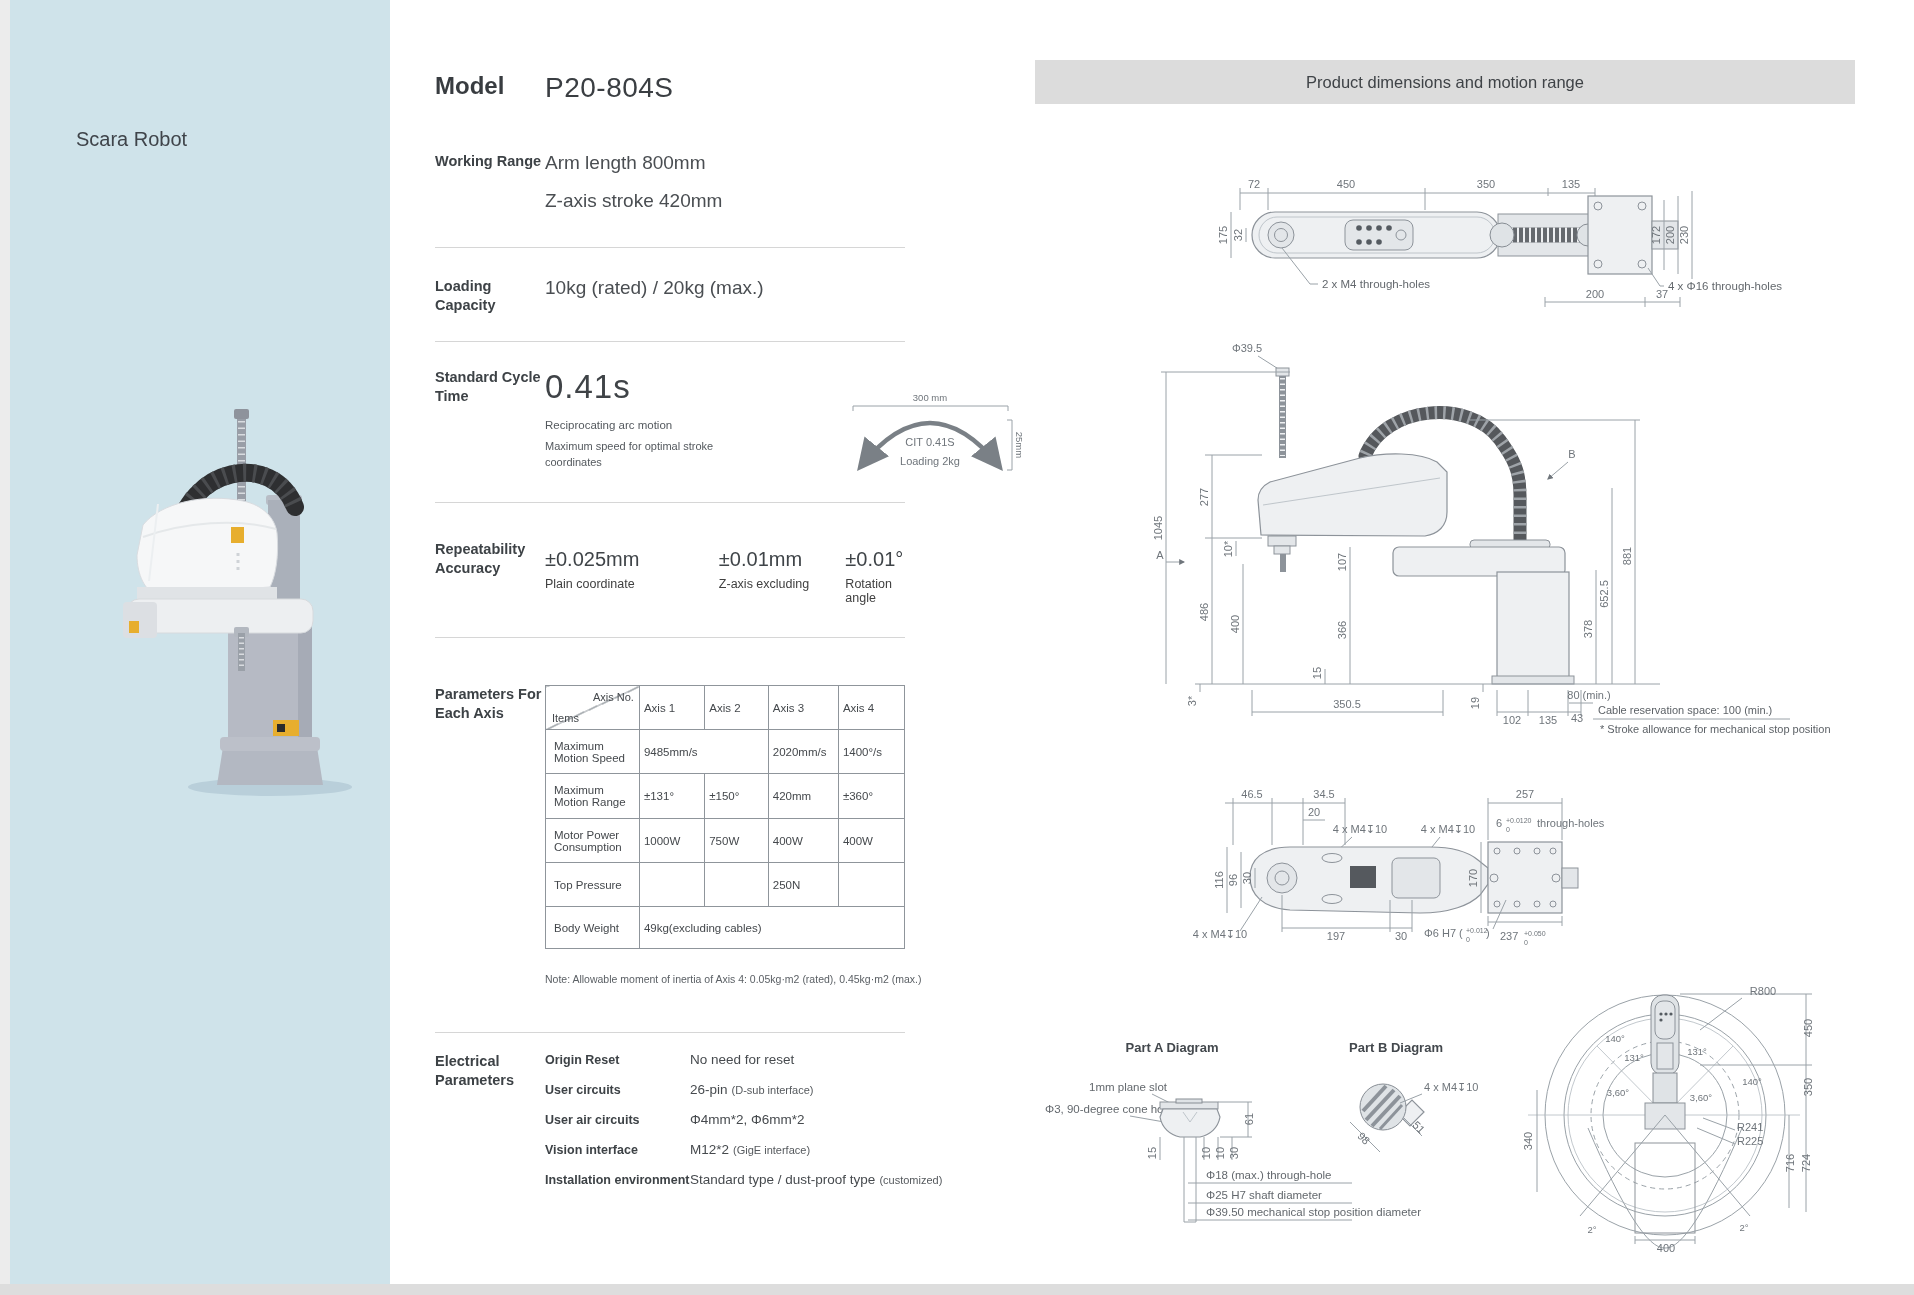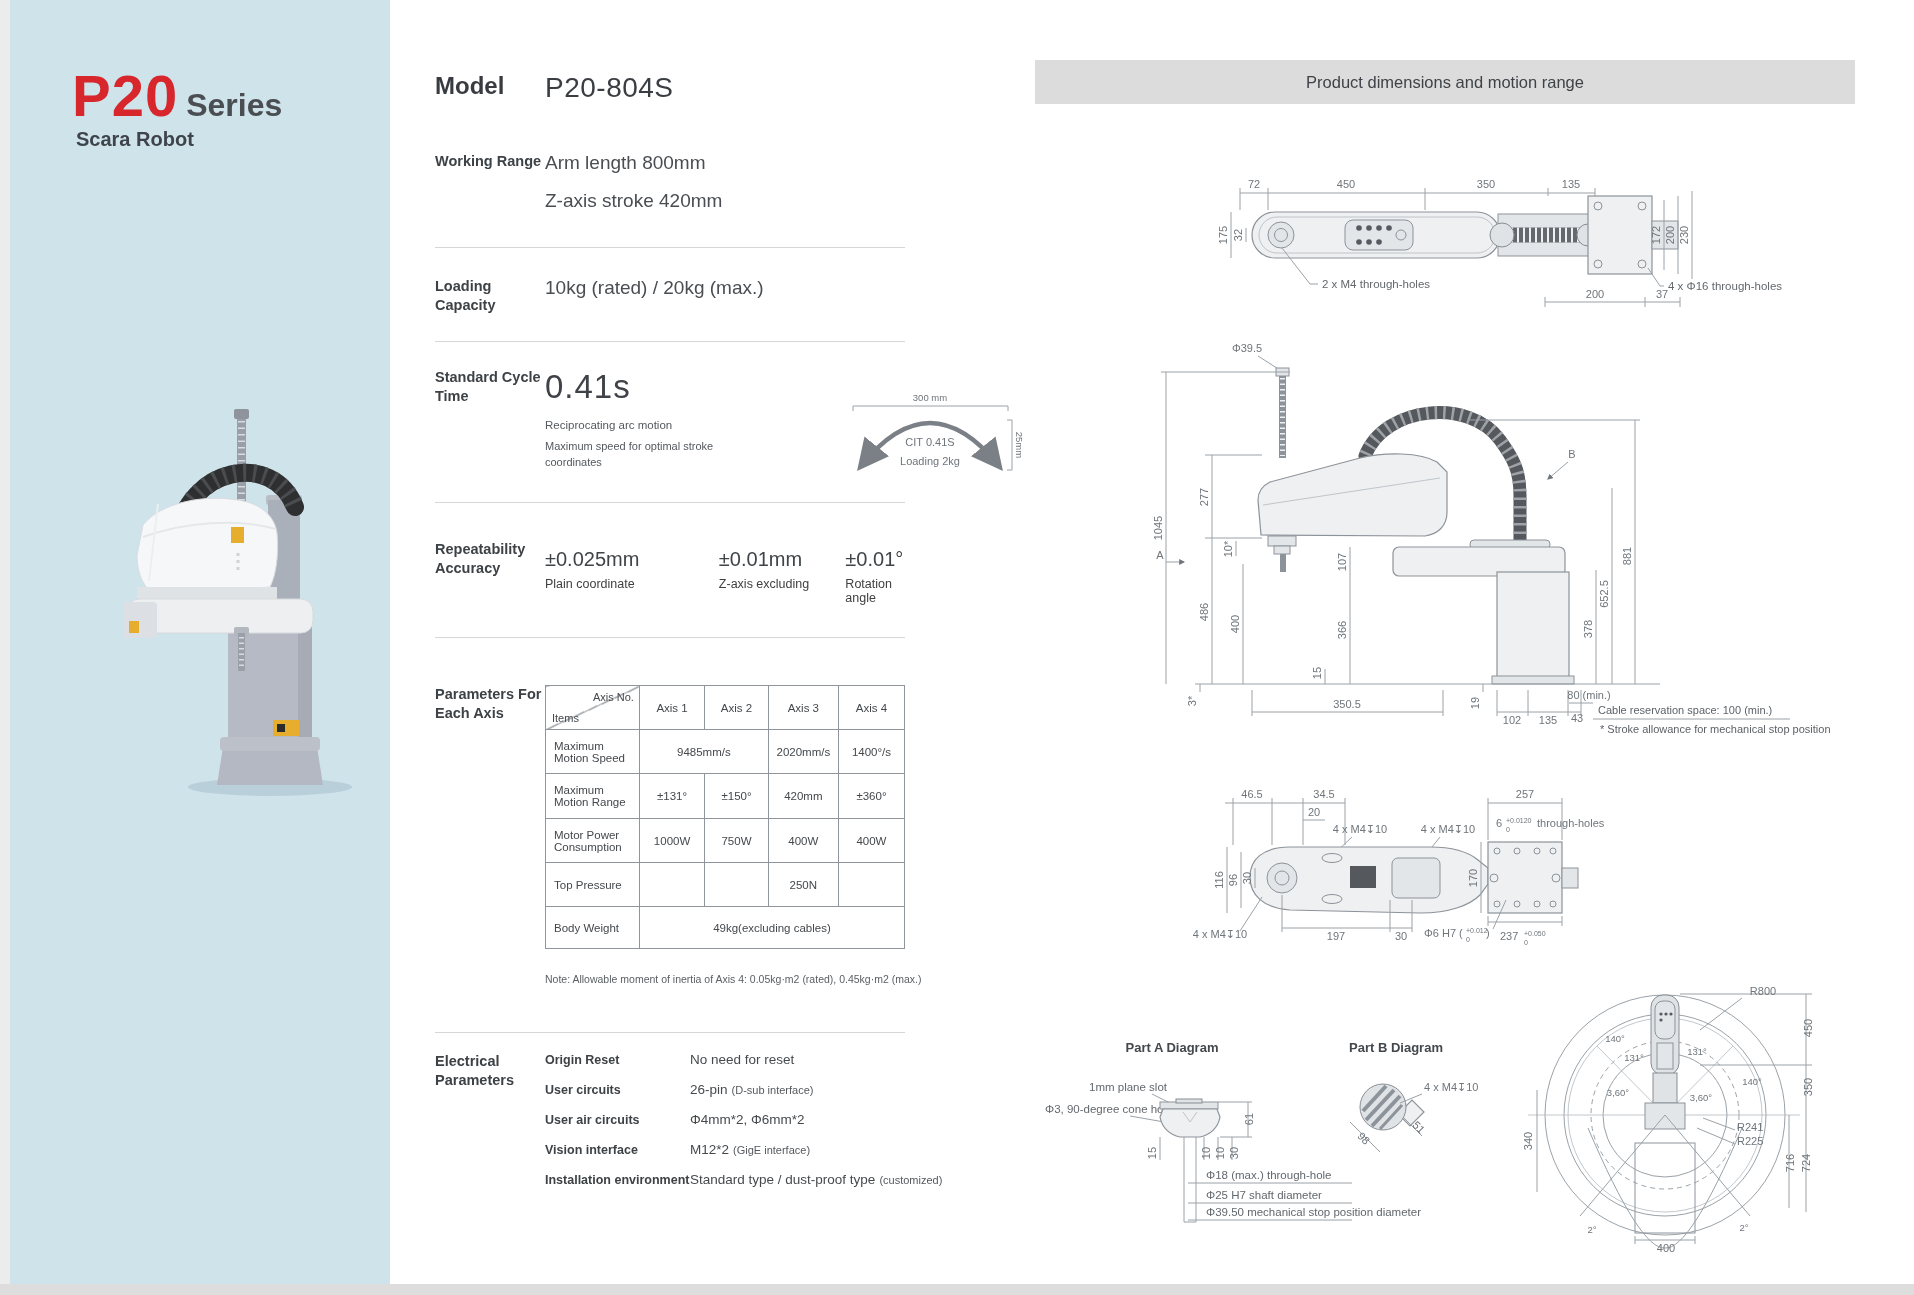--- a/index.html
+++ b/index.html
@@ -5,42 +5,42 @@
   html,body{margin:0;padding:0;background:#ffffff;}
   #page{position:relative;width:1914px;height:1295px;background:#ffffff;overflow:hidden;
         font-family:"Liberation Sans", sans-serif;color:#4a4e52;}
   .left-strip{position:absolute;left:0;top:0;width:10px;height:1295px;background:#ececec;}
   .bottom-bar{position:absolute;left:0;top:1284px;width:1914px;height:11px;background:#dddddd;}
   
   .sidebar{position:absolute;left:10px;top:0;width:380px;height:1284px;background:#cfe3ea;}
   .brand{position:absolute;left:62px;top:62px;white-space:nowrap;}
   .brand .series{font-size:58px;font-weight:bold;color:#d7262c;letter-spacing:1px;}
   .brand .suffix{font-size:32px;font-weight:bold;color:#4a4e52;margin-left:8px;}
-  .sidebar .subtitle{position:absolute;left:66px;top:128px;font-size:20px;font-weight:bold;color:#3f444a;}
+  .sidebar .subtitle{position:absolute;left:66px;top:128px;font-size:20px;font-weight:normal;color:#3f444a;}
   
   .specs{position:absolute;left:435px;top:0;width:470px;height:1295px;}
   .sec{position:absolute;left:0;width:470px;display:flex;}
   .sec .lab{width:110px;flex:0 0 110px;font-size:14.5px;font-weight:bold;color:#3d4246;line-height:1.3;}
   .divider{position:absolute;left:0;width:470px;height:1px;background:#d6d6d6;}
   .model-lab{font-size:24px;font-weight:bold;color:#383c40;width:110px;flex:0 0 110px;}
   .model-val{font-size:28px;color:#3a3e42;letter-spacing:0.5px;}
   .val-lg{font-size:19px;color:#4a4e52;}
   .wr-line{margin-bottom:16px;}
   .cycle-val{font-size:33px;color:#3f4347;letter-spacing:1px;}
   .cycle-d1{font-size:11.5px;color:#54595e;margin-top:13px;}
   .cycle-d2{font-size:11px;color:#54595e;margin-top:8px;width:170px;line-height:1.45;}
   .arc-box{position:absolute;left:300px;top:22px;}
   .rep-items{display:flex;margin-top:8px;}
   .rep-i{}
   .rep-v{font-size:20px;color:#3f4448;}
   .rep-c{font-size:12.5px;color:#404040;margin-top:6px;}
   
   table.axis{border-collapse:collapse;table-layout:fixed;}
   table.axis td,table.axis th{border:1px solid #8f959b;font-size:11.5px;font-weight:normal;
-     color:#44484c;text-align:center;vertical-align:middle;padding:2px 4px;}
+     color:#44484c;text-align:left;vertical-align:middle;padding:2px 4px;}
   table.axis .namecell{text-align:left;padding-left:8px;}
   .corner{position:relative;background:
       linear-gradient(to bottom right, transparent calc(50% - 0.6px), #8f959b calc(50% - 0.6px),
       #8f959b calc(50% + 0.6px), transparent calc(50% + 0.6px));}
   .corner .ct{position:absolute;right:5px;top:5px;font-size:11px;}
   .corner .cb{position:absolute;left:6px;bottom:5px;font-size:11px;}
   .axis-note{position:absolute;left:110px;top:288px;font-size:10.5px;color:#5a5f64;white-space:nowrap;}
   
   .elec-rows{width:360px;}
   .elec-row{display:flex;margin-bottom:15px;align-items:baseline;}
@@ -64,23 +64,20 @@
   .body3{fill:#dfe3e6;stroke:#878d94;stroke-width:1;}
   .nofill{fill:none;stroke:#8d939a;stroke-width:1;}
 </style>
 </head>
 <body>
 
 <div id="page">
   <div class="left-strip"></div>
 
   <aside class="sidebar">
-    <div class="brand">
-      <span class="series">P20</span><span class="suffix">Series</span>
-    </div>
     <div class="subtitle">Scara Robot</div>
 
     <svg style="left:55px;top:375px;" width="330" height="440" viewBox="0 0 330 440">
       <g>
         <ellipse cx="205" cy="412" rx="82" ry="9" fill="#b9cfda"></ellipse>
         <rect x="163" y="250" width="84" height="118" fill="#b6bac4"></rect>
         <rect x="233" y="250" width="14" height="118" fill="#a6abb6"></rect>
         <polygon points="158,372 252,372 258,410 152,410" fill="#b3b8c2"></polygon>
         <rect x="155" y="362" width="100" height="14" rx="4" fill="#bcc0c9"></rect>
         <rect x="208" y="345" width="26" height="16" fill="#e7ae2e"></rect>

